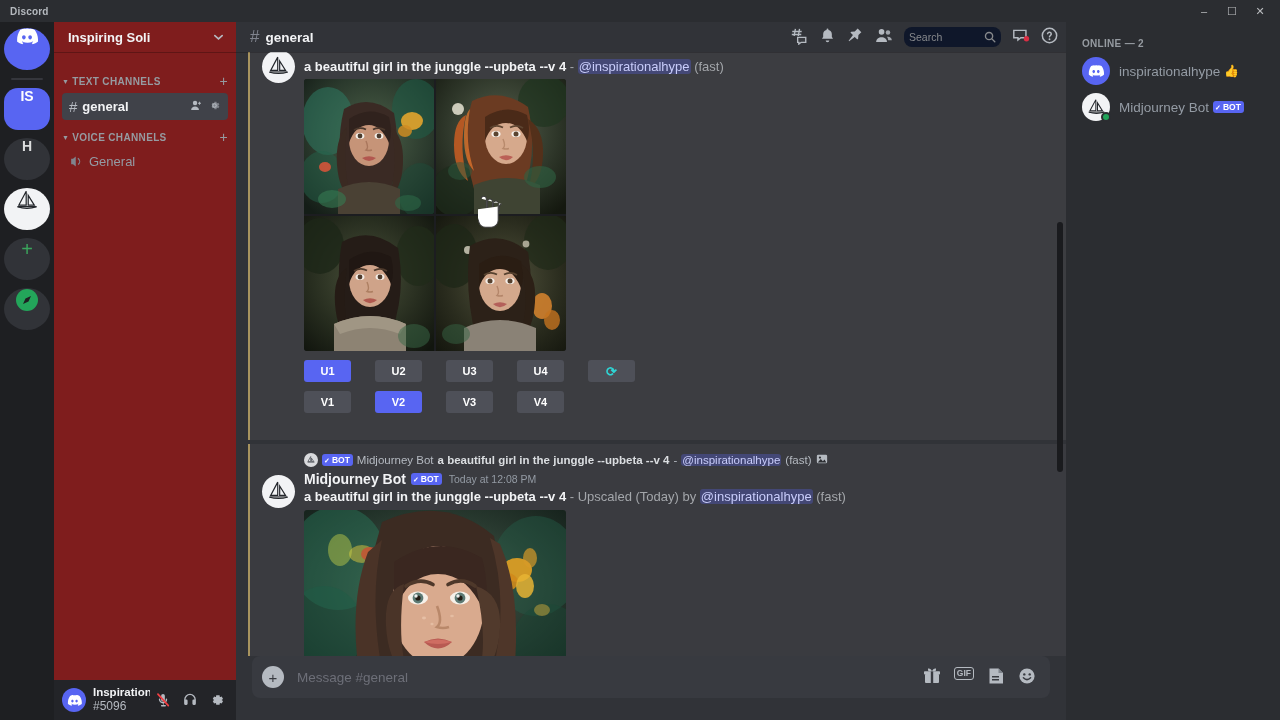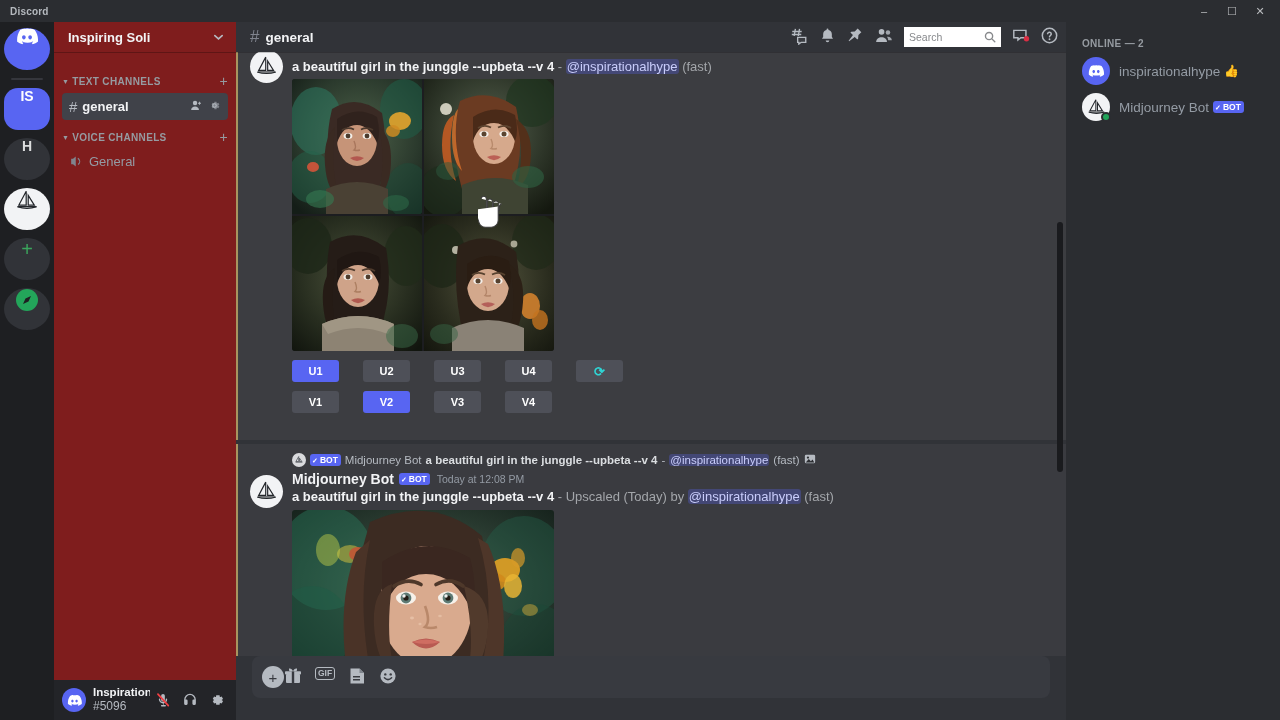--- a/index.html
+++ b/index.html
@@ -91,31 +91,31 @@
   
   #chat{ flex:1; display:flex; flex-direction:column; background:#313338; min-width:0; position:relative;}
   #chan-header{
     height:30px; display:flex; align-items:center; padding:0 8px 0 14px;
     box-shadow:0 1px 0 rgba(0,0,0,.2); flex-shrink:0; z-index:5; background:#313338;
   }
   #chan-header .hhash{ color:#80848e; font-size:17px; font-weight:400; margin-right:6px;}
   #chan-header .htitle{ font-size:13.5px; font-weight:700; color:#f2f3f5; }
   #chan-header .hicons{ margin-left:auto; display:flex; align-items:center; gap:11px; color:#b5bac1; }
   #search-box{
-    width:97px; height:20px; background:#ffffff; border-radius:0;
+    width:97px; height:20px; background:#0f172a; border-radius:8px;
     display:flex; align-items:center; padding:0 5px; cursor:text;
   }
   #search-box .sph{ font-size:10.5px; color:#87898c; }
   #search-box .sicon{ margin-left:auto; color:#87898c; display:flex; }
 
   
   #msg-area{ flex:1; position:relative; overflow:hidden; display:flex; flex-direction:column;}
   #msg-inner{ flex:1; position:relative; }
 
-  .msg-block{ position:absolute; left:0; right:0; }
+  .msg-block{ position:absolute; left:12px; right:0; }
   .msg-hl{ background:#3c3d41; }
   .msg-hl2{ background:#3a3b40; }
   .left-marker{
     position:absolute; left:0; top:0; bottom:0; width:2px; background:#a8945f;
   }
   .msg-body{ padding-left:56px; padding-right:16px; position:relative; }
   .avatar-sail{
     position:absolute; left:14px; width:33px; height:33px; border-radius:50%;
     background:#f2f3f5; display:flex; align-items:center; justify-content:center;
   }
@@ -685,20 +685,21 @@
           </div>
         </div>
 
         <div id="vscroll"></div>
       </div>
     </div>
 
     <div id="composer-wrap">
       <div id="composer">
         <div class="plusbtn">+</div>
+        <div class="cinput" title="Message #general">Message #general</div>
         <div class="cicons">
           <span>
             <svg width="18" height="18" viewBox="0 0 18 18" fill="#b5bac1">
               <rect x="2" y="7" width="14" height="9" rx="1"></rect>
               <rect x="1" y="4.2" width="16" height="3.4" rx=".8"></rect>
               <rect x="7.8" y="4.2" width="2.4" height="11.8" fill="#383a40"></rect>
               <path d="M5 1.6c1.6-.6 3.4 1 4 2.6-2 .4-3.8 0-4-1.3z"></path>
               <path d="M13 1.6c-1.6-.6-3.4 1-4 2.6 2 .4 3.8 0 4-1.3z"></path>
             </svg>
           </span>

